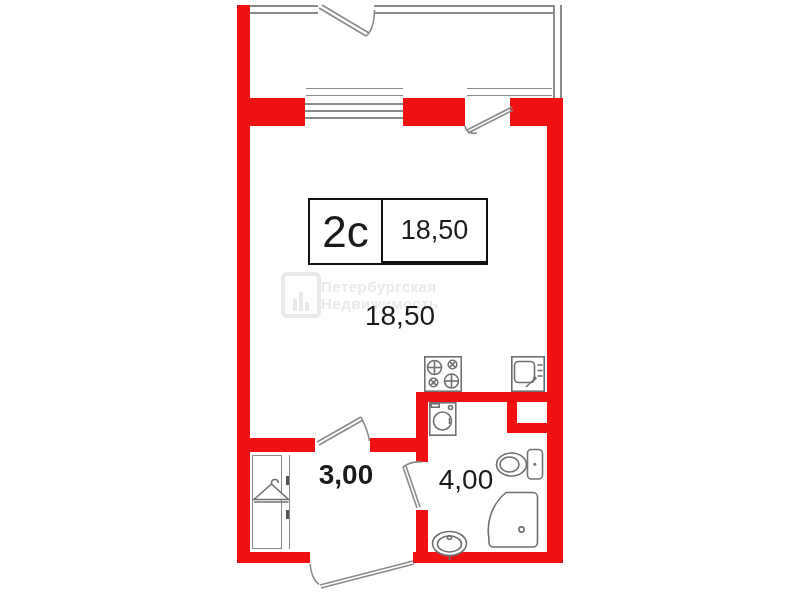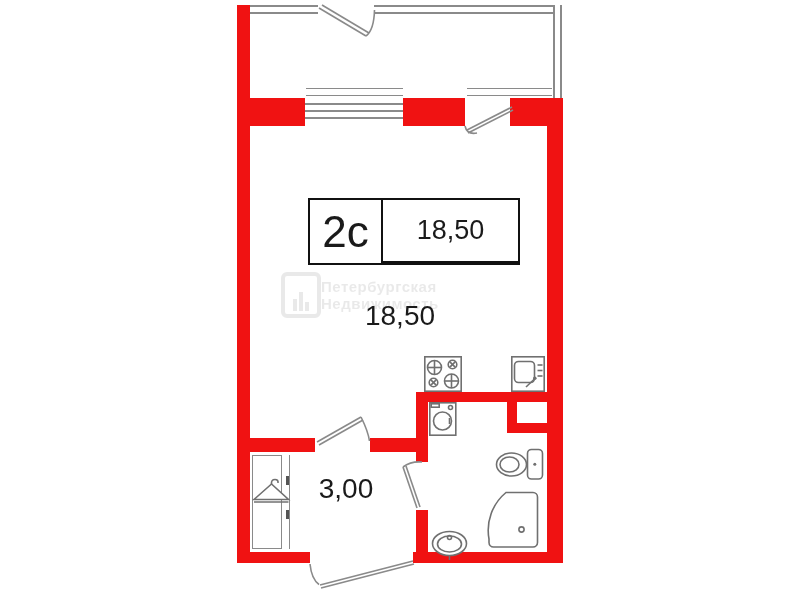--- a/index.html
+++ b/index.html
@@ -9,21 +9,21 @@
   .rw{position:absolute;background:var(--wall-red,#F01212);}
   .gwh{position:absolute;background:#fff;border-top:2px solid var(--thin-wall-gray,#8a8a8a);
        border-bottom:2px solid var(--thin-wall-gray,#8a8a8a);box-sizing:border-box;}
   .gwv{position:absolute;background:#fff;border-left:2px solid var(--thin-wall-gray,#8a8a8a);
        border-right:2px solid var(--thin-wall-gray,#8a8a8a);box-sizing:border-box;}
   .thr{position:absolute;background:#fff;border-top:1.5px solid var(--thin-wall-gray,#8a8a8a);
        border-bottom:1.5px solid var(--thin-wall-gray,#8a8a8a);box-sizing:border-box;}
   .winline{position:absolute;left:0;width:100%;height:2px;background:var(--thin-wall-gray,#8a8a8a);}
   #svg-overlay{position:absolute;left:0;top:0;pointer-events:none;}
   .lbl{position:absolute;font-size:28px;text-align:center;white-space:nowrap;}
-  #info-box{position:absolute;left:308px;top:198px;width:212px;height:67px;
+  #info-box{position:absolute;left:308px;top:198px;width:180px;height:67px;
             border:2px solid #111;box-sizing:border-box;display:flex;background:#fff;}
   #info-box .cellL{width:73px;border-right:2px solid #111;box-sizing:border-box;
                    display:flex;align-items:center;justify-content:center;font-size:44px;}
   #info-box .cellR{flex:1;display:flex;flex-direction:column;}
   #info-box .cellR div{flex:1;display:flex;align-items:center;justify-content:center;font-size:27px;}
   #info-box .cellR div:first-child{border-bottom:2px solid #111;box-sizing:border-box;}
   #watermark{position:absolute;left:281px;top:272px;display:flex;align-items:center;opacity:.10;}
   #wm-logo{width:28px;height:32px;border:4px solid #333;border-radius:6px;
            display:flex;align-items:flex-end;justify-content:center;gap:2px;padding:3px 2px;box-sizing:content-box;}
   #wm-logo i{display:block;width:4px;background:#333;}
@@ -177,15 +177,16 @@
         <i style="height:19px;"></i>
         <i style="height:9px;"></i>
     </div>
     <div id="wm-text">
       <div>Петербургская</div>
       <div>Недвижимость</div>
     </div>
   </div>
 
   <div class="lbl" style="left:340px;top:300px;width:120px;">18,50</div>
-  <div class="lbl" style="left:296px;top:473px;width:100px;">3,00</div>
+  <div class="lbl" style="left:296px;top:459px;width:100px;font-weight:bold;">3,00</div>
+  <div class="lbl" style="left:416px;top:464px;width:100px;">4,00</div>
 
 </div>
 
 </body></html>

